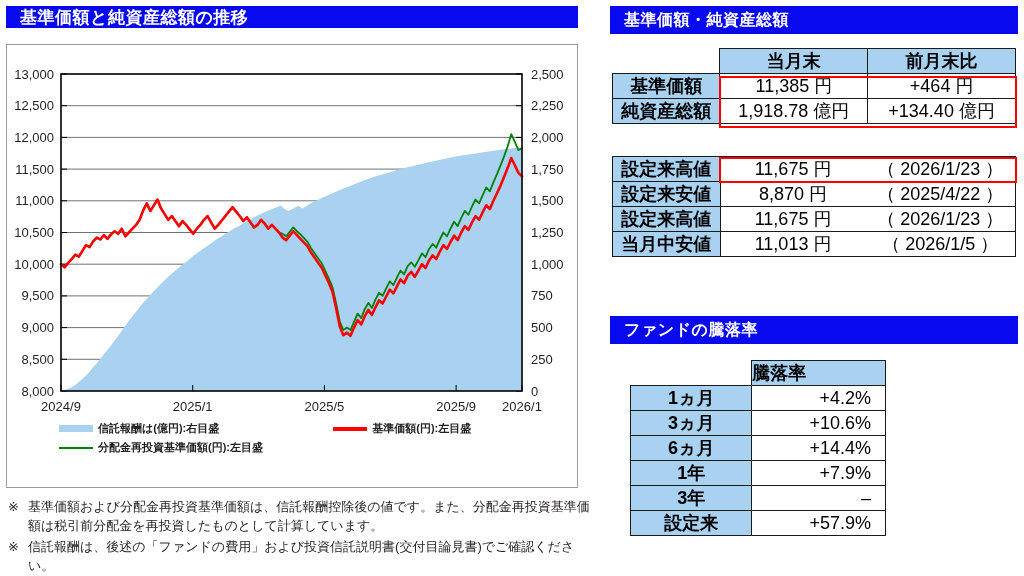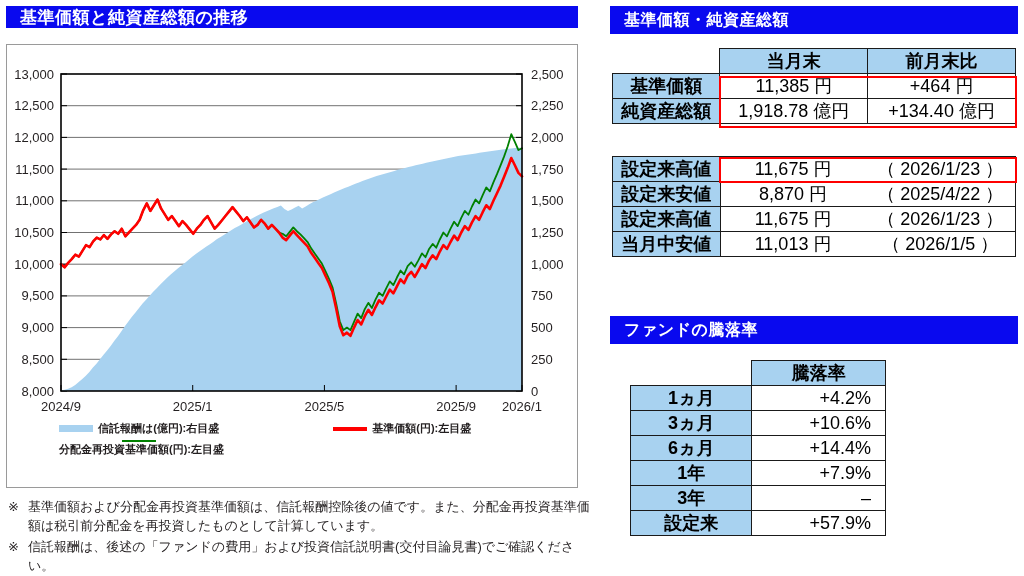--- a/index.html
+++ b/index.html
@@ -45,21 +45,21 @@
     left: 0px; top: 372px;
     width: 572px;
     font-size: 11px;
     font-weight: bold;
     color: #231f20;
   }
   .legend-row { display: flex; align-items: center; justify-content: flex-start; margin-top: 4px; }
   .legend-item { display: flex; align-items: center; }
   .legend-item.ia { margin-left: 52px; }
   .legend-item.nav { margin-left: 114px; }
-  .legend-item.rein { margin-left: 52px; flex-direction: column; }
+  .legend-item.rein { margin-left: 52px; }
   .swatch { display: inline-block; margin-right: 5px; }
   .swatch.area { width: 34px; height: 7px; background: #A8D2F0; }
   .swatch.red  { width: 34px; height: 4px; background: #FF0000; }
   .swatch.green{ width: 34px; height: 2px; background: #008000; }
 
   
   #footnotes {
     position: absolute;
     left: 8px; top: 498px;
     width: 584px;
@@ -89,21 +89,21 @@
   #hl-table { left: 612px; top: 156px; width: 404px; }
   #hl-table .c-lbl { width: 108px; }
   #hl-table .c-val { width: 146px; text-align: center; }
   #hl-table .c-date { width: 150px; text-align: center; border-left: none; }
   #hl-table td.c-val { border-right: none; }
 
   
   #rise-table { left: 630px; top: 360px; width: 256px; }
   #rise-table .c-lbl { width: 122px; }
   #rise-table .c-val { width: 134px; text-align: right; padding-right: 14px; }
-  #rise-table .hd.c-val { text-align: center; padding-right: 0; }
+  #rise-table .hd.c-val { text-align: left; padding-right: 0; }
 
   
   .red-box { position: absolute; border: 2.4px solid #FF0000; pointer-events: none; }
   #red-box-price { left: 719px; top: 76px;  width: 298px; height: 52px; }
   #red-box-high  { left: 719px; top: 157px; width: 298px; height: 26px; }
 
   .nowrap { white-space: nowrap; }
 </style>
 </head>
 <body>

